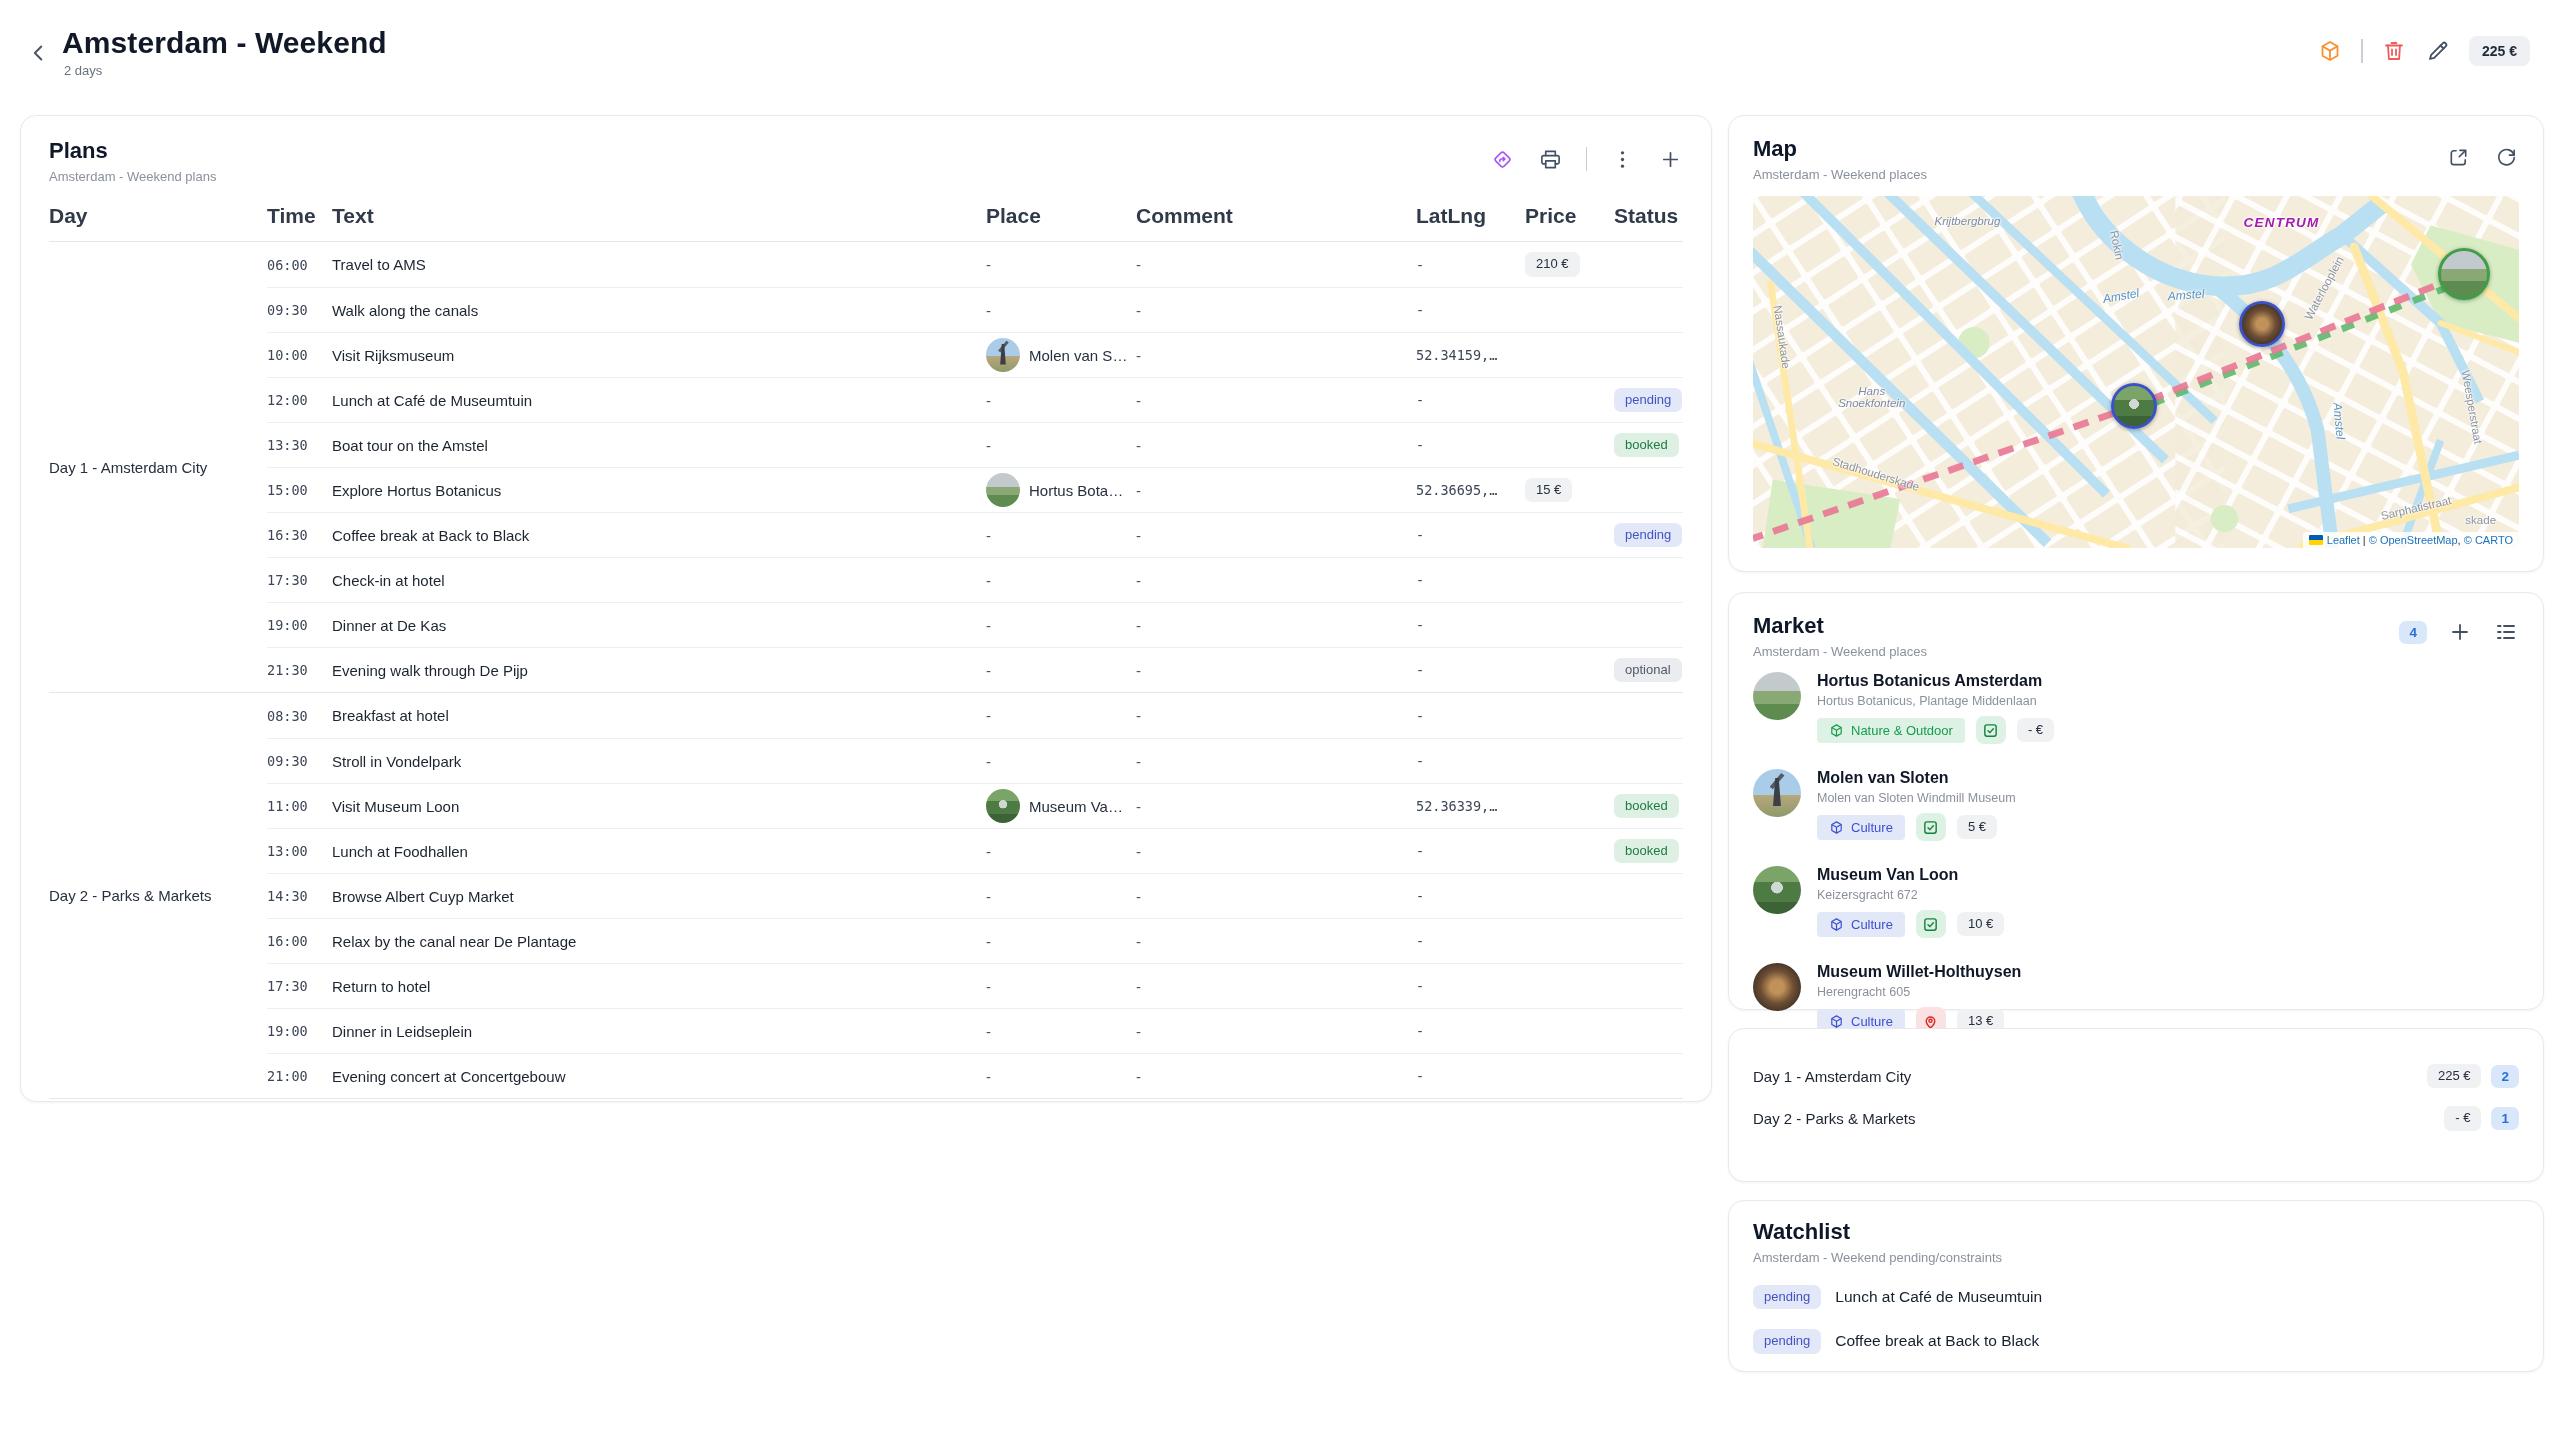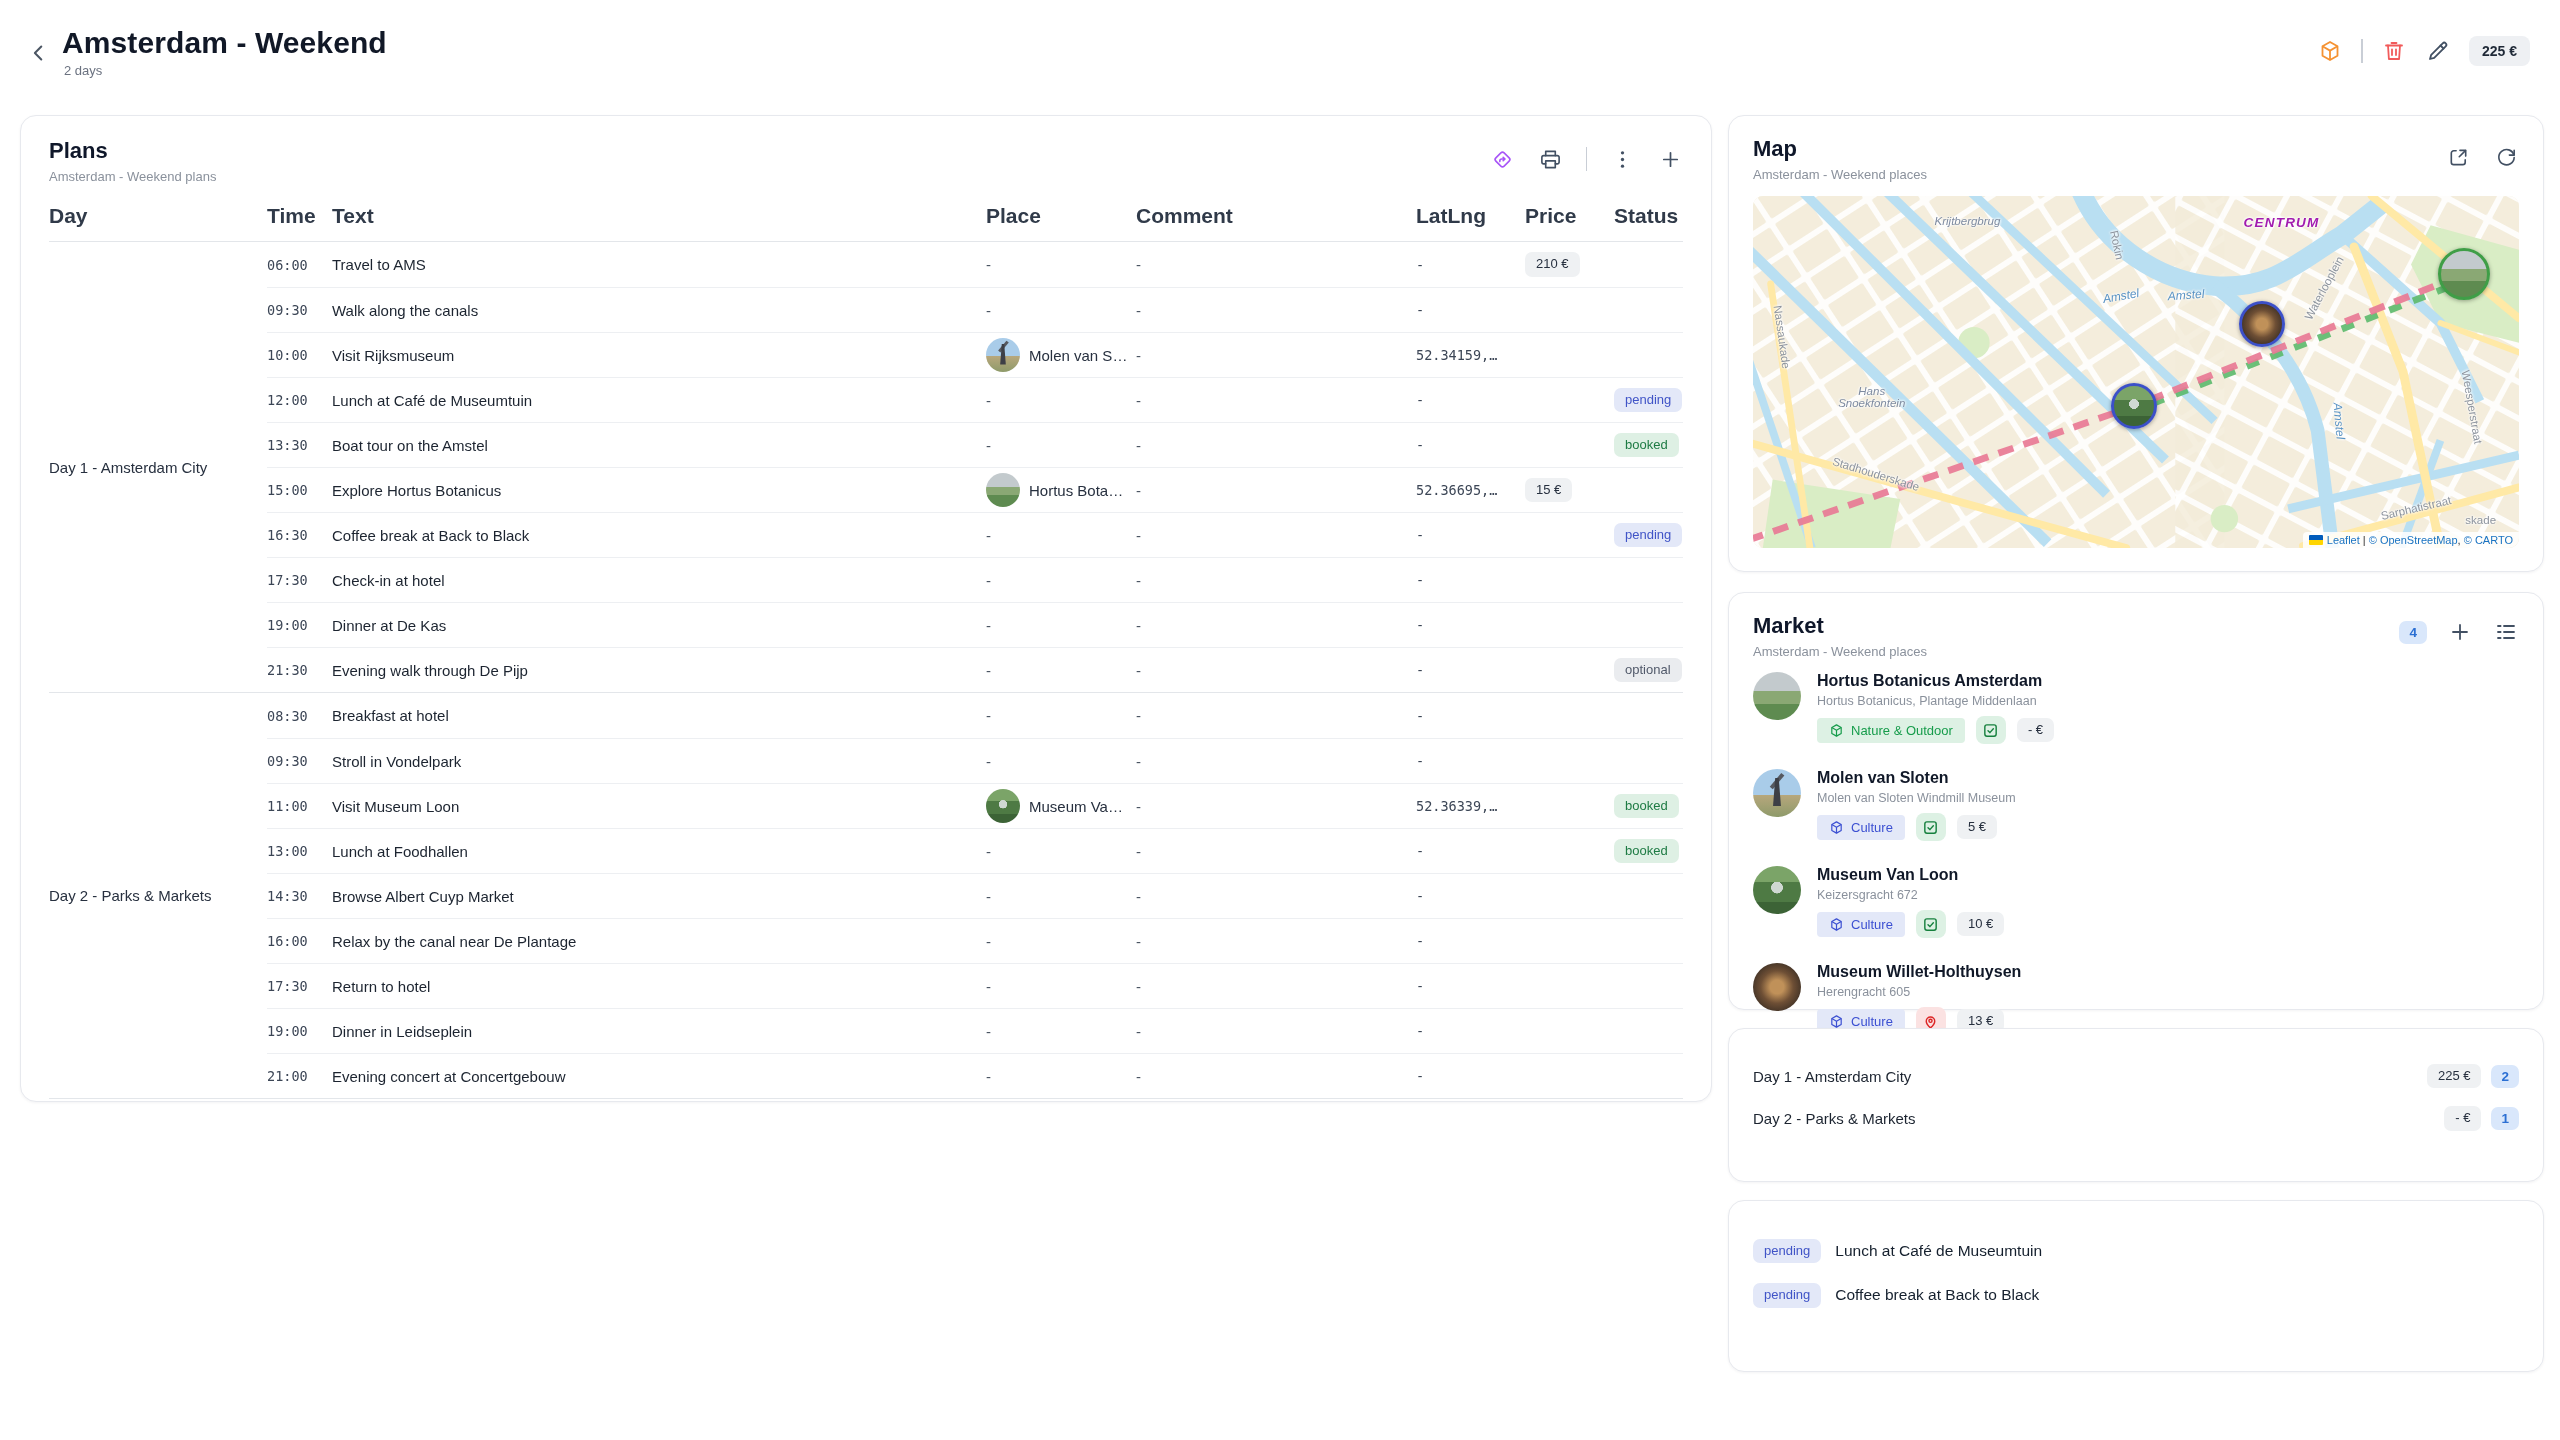--- a/index.html
+++ b/index.html
@@ -659,20 +659,26 @@
           <span>Day 2 - Parks &amp; Markets</span>
           <span class="day-right">
             <span class="badge badge-price">- €</span>
             <span class="count-badge">1</span>
           </span>
         </div>
       </div>
   </section>
 
   <section class="card" id="watchlist-card">
+    <div class="card-head">
+      <div>
+        <div class="card-title">Watchlist</div>
+        <div class="card-sub">Amsterdam - Weekend pending/constraints</div>
+      </div>
+    </div>
     <div id="watch-list" style="margin-top:10px;">
         <div class="watch-row">
           <span class="badge badge-pending">pending</span>
           <span class="watch-text">Lunch at Café de Museumtuin</span>
         </div>
         <div class="watch-row">
           <span class="badge badge-pending">pending</span>
           <span class="watch-text">Coffee break at Back to Black</span>
         </div>
       </div>

